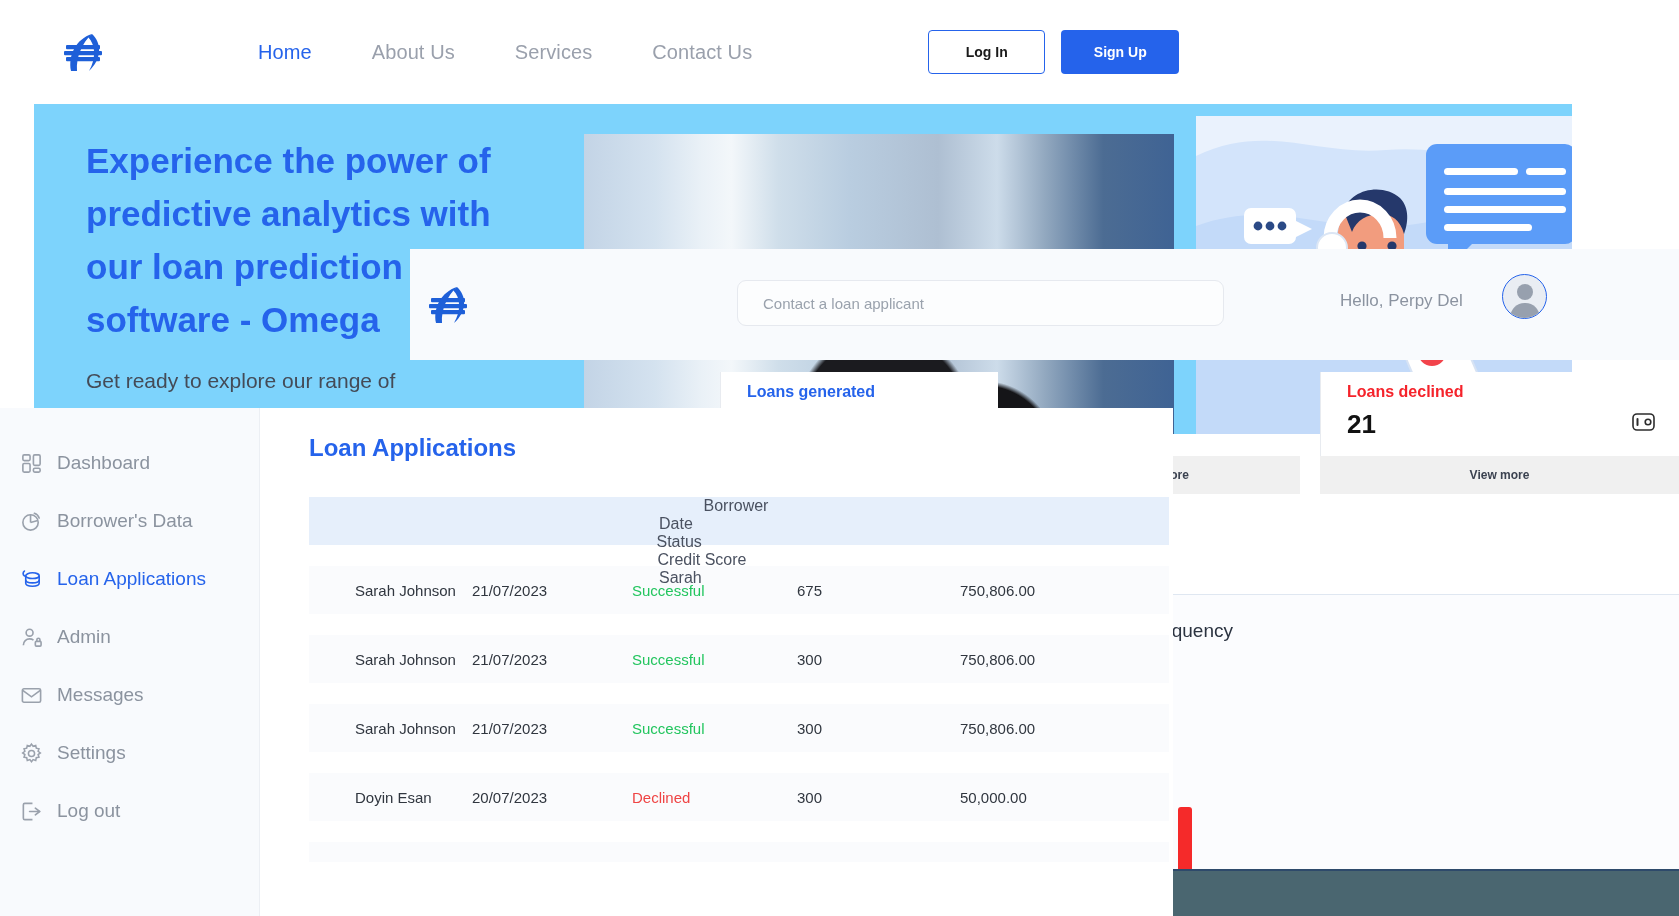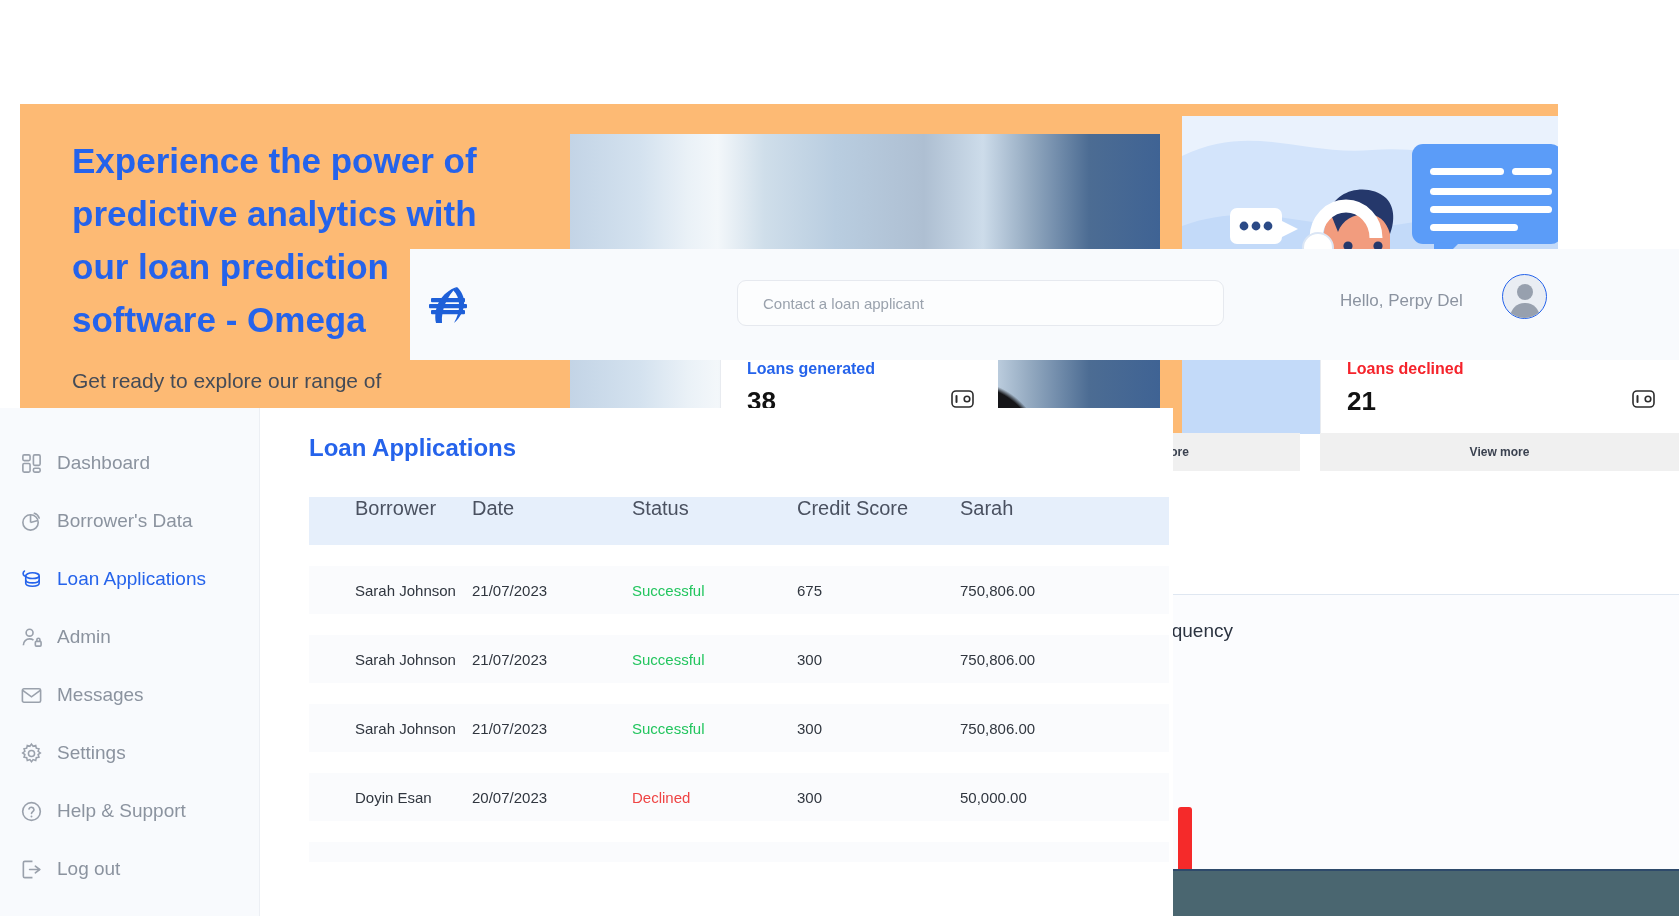--- a/index.html
+++ b/index.html
@@ -31,22 +31,22 @@
     background:#fff; color:#1a1a1a; font-size:14px; font-weight:700;
     display:flex; align-items:center; justify-content:center; cursor:pointer;
   }
   .btn-signup {
     width:118px; height:44px; border-radius:4px; background:#2563eb; border:none;
     color:#ffffff; font-size:14px; font-weight:700;
     display:flex; align-items:center; justify-content:center; cursor:pointer;
   }
 
   .hero {
-    position:absolute; top:104px; left:20px; width:1538px; height:330px;
-    background:#fdba74;
+    position:absolute; top:104px; left:34px; width:1538px; height:330px;
+    background:#7dd3fc;
   }
   .hero-title {
     position:absolute; left:52px; top:30px; width:470px;
     font-size:35px; line-height:53px; font-weight:700; color:#2563eb;
   }
   .hero-sub {
     position:absolute; left:52px; top:262px; width:470px;
     font-size:21px; line-height:30px; color:#444b57;
   }
   .hero-photo {
@@ -87,21 +87,21 @@
   }
   .avatar::before {
     content:""; position:absolute; left:50%; top:9px; transform:translateX(-50%);
     width:16px; height:16px; border-radius:50%; background:#97a0ae;
   }
   .avatar::after {
     content:""; position:absolute; left:50%; top:28px; transform:translateX(-50%);
     width:29px; height:22px; border-radius:14px 14px 0 0; background:#97a0ae;
   }
 
-  .stats-row { position:absolute; left:700px; top:349px; width:979px; height:112px; z-index:4; }
+  .stats-row { position:absolute; left:700px; top:372px; width:979px; height:112px; z-index:4; }
   .stat-card {
     position:absolute; top:0; height:84px; background:#ffffff;
     border-left:1px solid #e8ebf0; padding:11px 0 0 26px;
   }
   .stat-label { font-size:16px; font-weight:700; white-space:nowrap; }
   .stat-value { font-size:26px; font-weight:700; color:#121212; margin-top:8px; }
   .wallet-icon { position:absolute; right:24px; top:41px; width:23px; height:18px; }
   .stat-footer {
     position:absolute; height:38px; background:#f0f0f0;
     display:flex; align-items:center; justify-content:center;
@@ -146,42 +146,65 @@
   
   .apps-panel {
     position:absolute; left:260px; top:408px; width:913px; height:508px;
     background:#ffffff; z-index:7; padding:26px 0 0 0;
   }
   .apps-title {
     margin-left:49px; font-size:24px; font-weight:700; color:#2563eb;
   }
   .apps-table { margin:35px 0 0 49px; width:860px; }
   .tbl-head {
-    display:flex; height:48px;
-    background:#e6effb; font-size:20px; color:#4a5160;
+    display:flex; align-items:center; height:48px;
+    background:#e6effb; font-size:16px; color:#4a5160;flex-direction:column;
   }
   .tbl-row {
     display:flex; align-items:center; height:48px;
     background:#fafbfd; font-size:15px; color:#30363f; margin-top:21px;
   }
   .c0 { width:163px; padding-left:46px; }
   .c1 { width:160px; }
   .c2 { width:165px; }
   .c3 { width:163px; }
   .c4 { width:160px; }
   .st-success { color:#22c55e; }
   .st-declined { color:#ef4444; }
 </style>
 </head>
 <body>
 
 <div id="root">
 
   <div class="landing">
 
+    <div class="navbar">
+      <div class="nav-logo">
+        <svg viewBox="0 0 52 46" width="52" height="46">
+          <g fill="#1e5fd8">
+            <rect x="8" y="16" width="34" height="4.2" rx="1"></rect>
+            <rect x="6" y="22" width="38" height="4.2" rx="1"></rect>
+            <rect x="8" y="28" width="34" height="4.2" rx="1"></rect>
+            <path d="M13 42 C10 26 18 10 34 5 C24 14 18 28 19 42 Z"></path>
+            <path d="M34 5 C44 14 44 30 31 42 C38 30 38 16 30 8 Z"></path>
+          </g>
+        </svg>
+      </div>
+      <div class="nav-links">
+        <div class="nav-link active">Home</div>
+        <div class="nav-link">About Us</div>
+        <div class="nav-link">Services</div>
+        <div class="nav-link">Contact Us</div>
+      </div>
+      <div class="nav-actions">
+        <div class="btn-login">Log In</div>
+        <div class="btn-signup">Sign Up</div>
+      </div>
+    </div>
 
     <div class="hero">
       <div class="hero-title">Experience the power of predictive analytics with our loan prediction software - Omega</div>
       <div class="hero-sub">Get ready to explore our range of</div>
       <div class="hero-photo"></div>
 
       <div class="hero-illus">
         <svg viewBox="0 0 376 318" width="376" height="318">
           <rect width="376" height="318" fill="#eaf2fd"></rect>
           <path d="M0 40 C70 6 120 40 190 34 C260 28 320 58 376 40 L376 318 L0 318 Z" fill="#d3e4fb"></path>
@@ -361,30 +384,20 @@
     <div class="side-item">
       <span class="side-icon">
         <svg viewBox="0 0 24 24" width="23" height="23" fill="none" stroke="#9aa1ac" stroke-width="1.6">
           <circle cx="12" cy="12" r="3.2"></circle>
           <path d="M12 2.2 l1.7 2.3 2.7-.9 .6 2.8 2.8 .6 -.9 2.7 2.3 1.7 -2.3 1.7 .9 2.7 -2.8 .6 -.6 2.8 -2.7-.9 -1.7 2.3 -1.7-2.3 -2.7 .9 -.6-2.8 -2.8-.6 .9-2.7 -2.3-1.7 2.3-1.7 -.9-2.7 2.8-.6 .6-2.8 2.7 .9 Z"></path>
         </svg>
       </span>
       <span class="side-label">Settings</span>
     </div>
 
-    <div class="side-item">
-      <span class="side-icon">
-        <svg viewBox="0 0 24 24" width="23" height="23" fill="none" stroke="#9aa1ac" stroke-width="1.7">
-          <circle cx="12" cy="12" r="9.2"></circle>
-          <path d="M9.4 9.3 a2.7 2.7 0 0 1 5.2 .9 c0 1.8-2.6 2.1-2.6 3.9" stroke-linecap="round"></path>
-          <circle cx="12" cy="17.2" r="1" fill="#9aa1ac" stroke="none"></circle>
-        </svg>
-      </span>
-      <span class="side-label">Help &amp; Support</span>
-    </div>
 
     <div class="side-item">
       <span class="side-icon">
         <svg viewBox="0 0 24 24" width="23" height="23" fill="none" stroke="#9aa1ac" stroke-width="1.7">
           <path d="M13 3.5 H5 a1.5 1.5 0 0 0 -1.5 1.5 v14 a1.5 1.5 0 0 0 1.5 1.5 h8"></path>
           <path d="M16 8.5 L20.5 12 L16 15.5" stroke-linecap="round" stroke-linejoin="round"></path>
           <path d="M10 12 H20.5" stroke-linecap="round"></path>
         </svg>
       </span>
       <span class="side-label">Log out</span>

